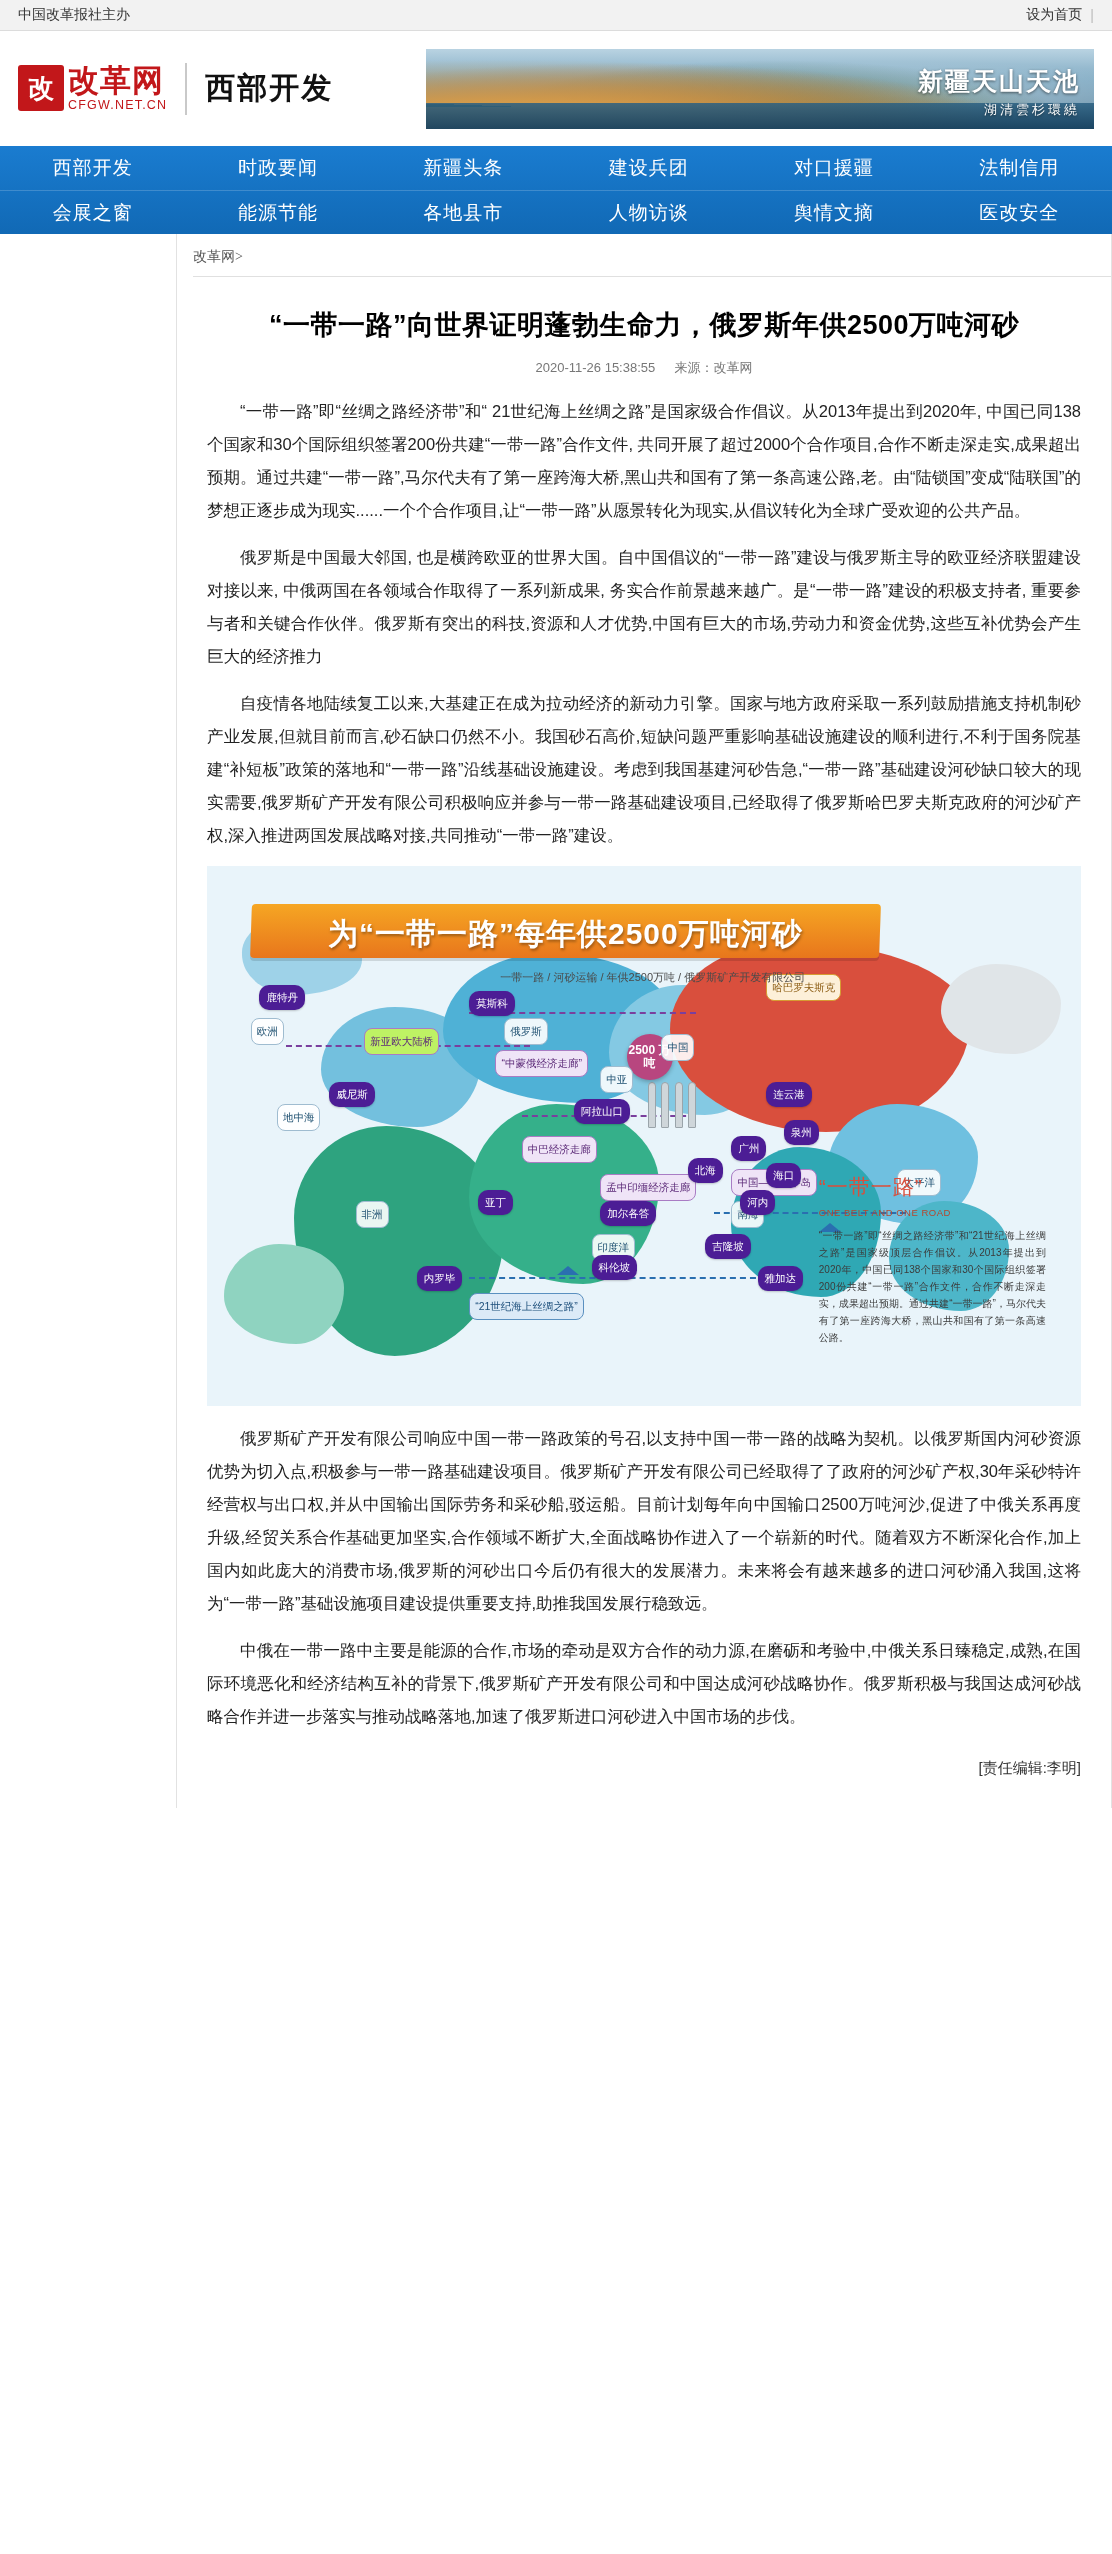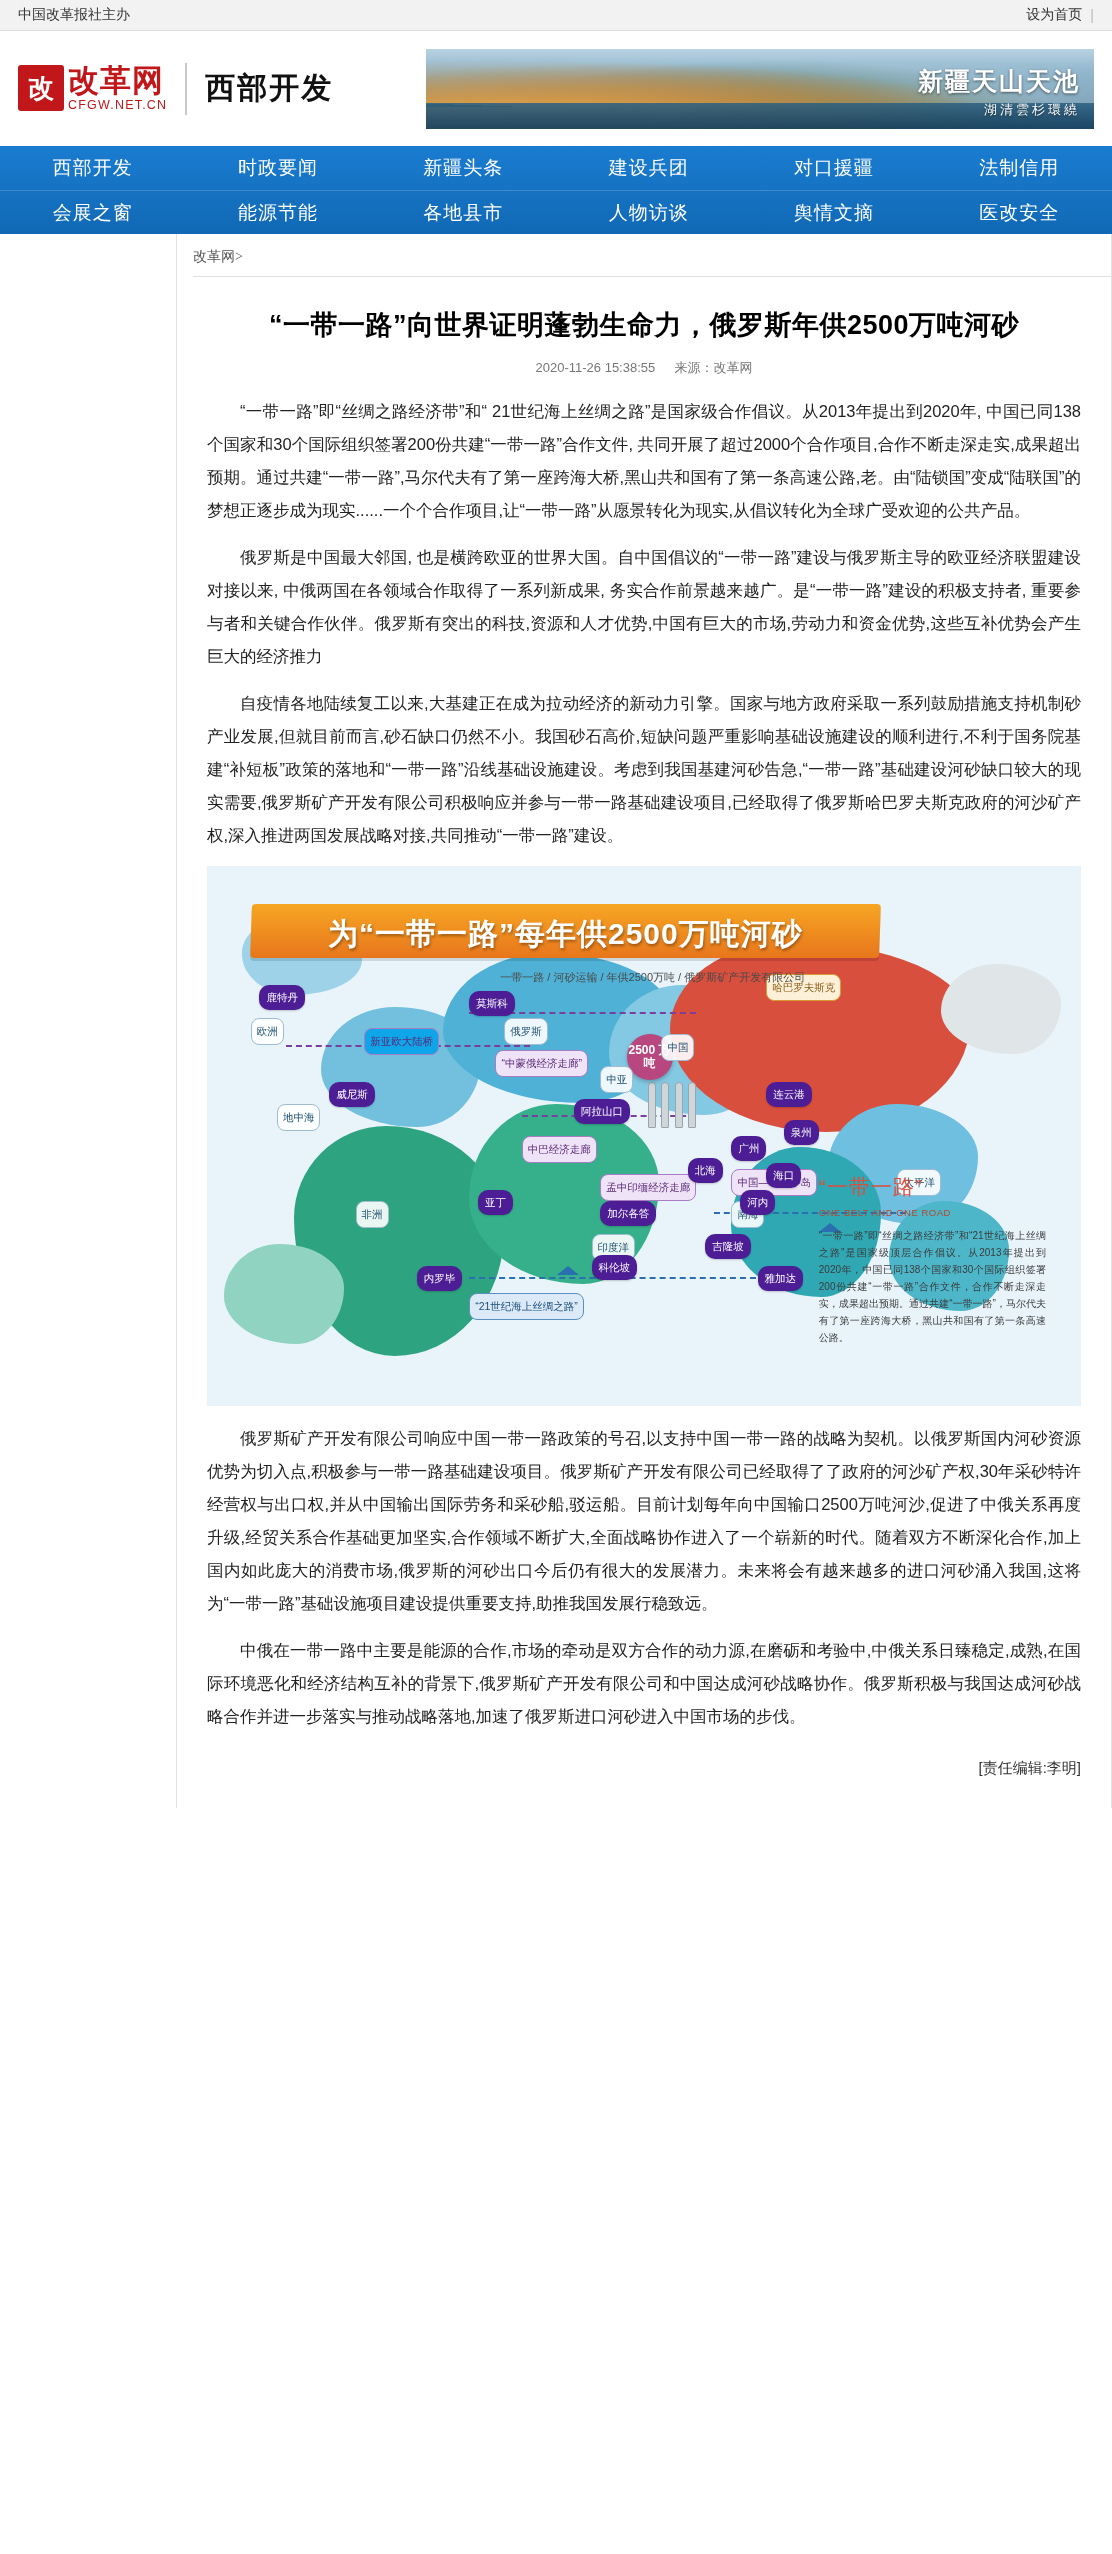--- a/index.html
+++ b/index.html
@@ -452,21 +452,21 @@
           <div class="ig-label" style="left:8%;  top:44%;">地中海</div>
           <div class="ig-label" style="left:34%; top:28%;">俄罗斯</div>
           <div class="ig-label" style="left:45%; top:37%;">中亚</div>
           <div class="ig-label" style="left:52%; top:31%;">中国</div>
           <div class="ig-label" style="left:44%; top:68%;">印度洋</div>
           <div class="ig-label" style="left:60%; top:62%;">南海</div>
           <div class="ig-label" style="left:79%; top:56%;">太平洋</div>
           <div class="ig-label" style="left:17%; top:62%;">非洲</div>
 
           <div class="ig-label" style="left:33%; top:34%; background:#efe4f7; border-color:#a97cc4; color:#5c2a78;">“中蒙俄经济走廊”</div>
-          <div class="ig-label" style="left:18%; top:30%; background:#0ea5e9; border-color:#a97cc4; color:#5c2a78;">新亚欧大陆桥</div>
+          <div class="ig-label" style="left:18%; top:30%; background:#bef264; border-color:#a97cc4; color:#5c2a78;">新亚欧大陆桥</div>
           <div class="ig-label" style="left:36%; top:50%; background:#efe4f7; border-color:#a97cc4; color:#5c2a78;">中巴经济走廊</div>
           <div class="ig-label" style="left:45%; top:57%; background:#efe4f7; border-color:#a97cc4; color:#5c2a78;">孟中印缅经济走廊</div>
           <div class="ig-label" style="left:60%; top:56%; background:#efe4f7; border-color:#a97cc4; color:#5c2a78;">中国—中南半岛</div>
           <div class="ig-label" style="left:30%; top:79%; background:#dceaf7; border-color:#5a90c0; color:#1b4d7a;">“21世纪海上丝绸之路”</div>
           <div class="ig-label" style="left:64%; top:20%; background:#fdf0d9; border-color:#d79b32; color:#8a5a10;">哈巴罗夫斯克</div>
 
           <div class="ig-chip" style="left:6%;  top:22%;">鹿特丹</div>
           <div class="ig-chip" style="left:14%; top:40%;">威尼斯</div>
           <div class="ig-chip" style="left:30%; top:23%;">莫斯科</div>
           <div class="ig-chip" style="left:42%; top:43%;">阿拉山口</div>

